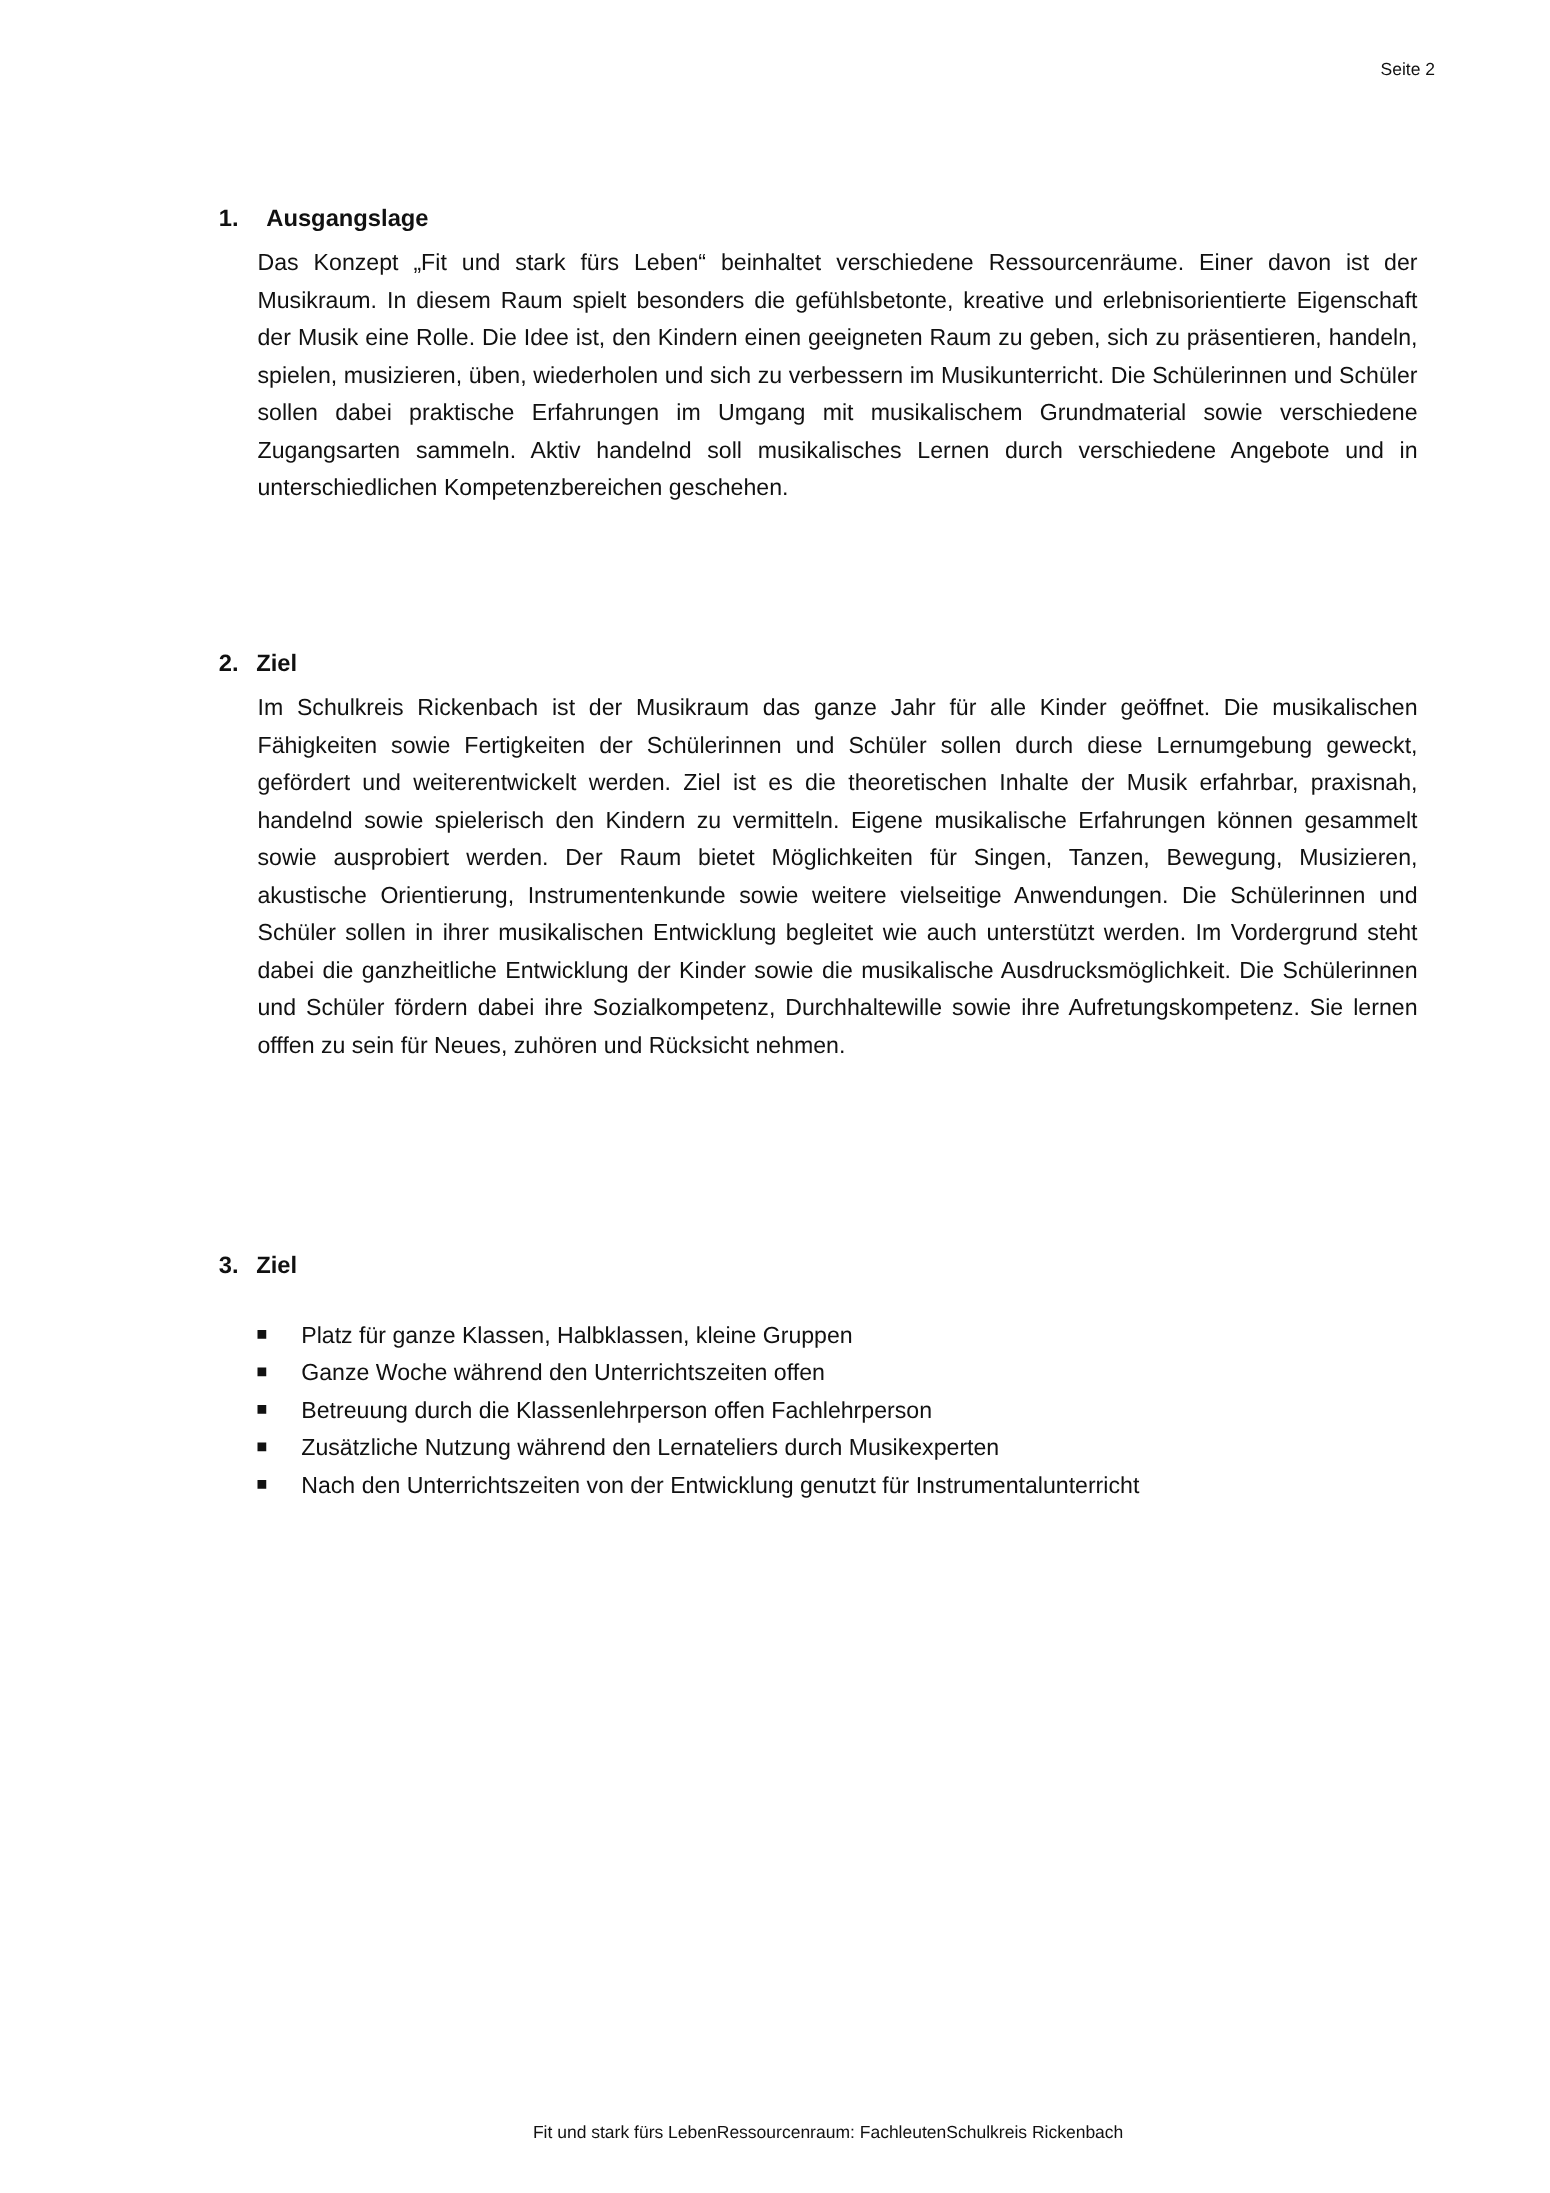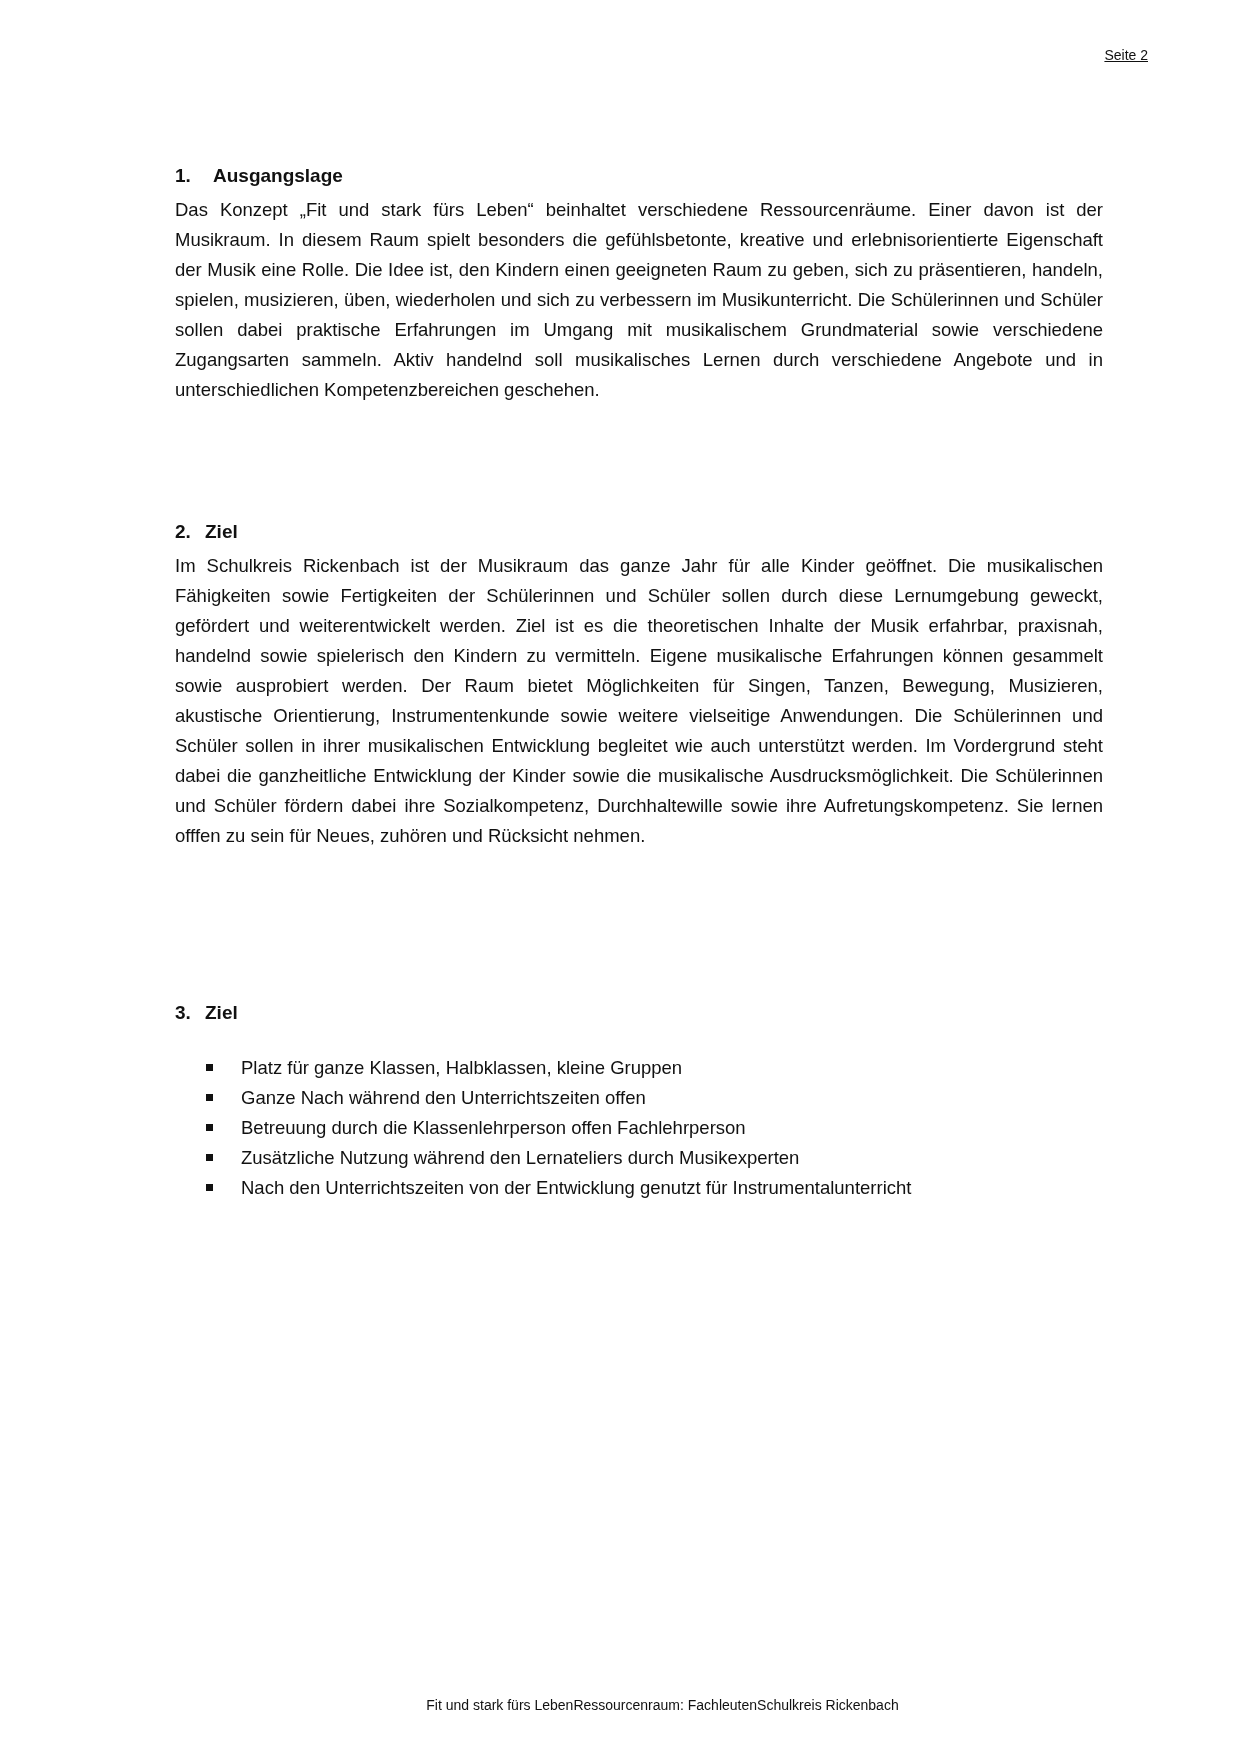--- a/index.html
+++ b/index.html
@@ -1,23 +1,23 @@
 <!DOCTYPE html>
 <html><head>
 <meta charset="utf-8">
 <style>
   html, body { margin: 0; padding: 0; background: #ffffff; }
   body { width: 1240px; height: 1754px; position: relative; overflow: hidden;
          font-family: "Liberation Sans", "DejaVu Sans", sans-serif; color: #111; }
-  .page-number { position: absolute; top: 47px; right: 92px; font-size: 14px; text-decoration: underline; }
+  .page-number { position: absolute; top: 47px; right: 92px; font-size: 14px; }
   .section { position: absolute; left: 175px; width: 960px; }
   .heading { display: flex; font-weight: bold; font-size: 19px; line-height: 26px; }
   .heading .num { width: 38px; }
   .heading.tight .num { width: 30px; }
-  .body-text { margin-top: 6px; font-size: 18.5px; line-height: 30px;
+  .body-text { margin-left: 31px; margin-top: 6px; font-size: 18.5px; line-height: 30px;
                text-align: justify; width: 928px; }
   .body-text p { margin: 0; }
   .facts-list { list-style: none; margin: 27px 0 0 31px; padding: 0; }
   .facts-list li { display: flex; align-items: baseline; font-size: 18.5px; line-height: 30px; }
   .bullet { width: 7px; height: 7px; background: #111; display: inline-block; margin-right: 28px; position: relative; top: -3px; flex: 0 0 7px; }
   .footer { position: absolute; top: 1697px; left: 175px; width: 975px; font-size: 14px; display: flex; justify-content: center; }
 </style>
 </head>
 <body>
 
@@ -48,21 +48,21 @@
     <span class="num">3.</span>
     <span>Ziel</span>
   </div>
   <ul class="facts-list">
     <li>
         <span class="bullet"></span>
         <span>Platz für ganze Klassen, Halbklassen, kleine Gruppen</span>
       </li>
     <li>
         <span class="bullet"></span>
-        <span>Ganze Nach während den Unterrichtszeiten offen</span>
+        <span>Ganze Woche während den Unterrichtszeiten offen</span>
       </li>
     <li>
         <span class="bullet"></span>
         <span>Betreuung durch die Klassenlehrperson offen Fachlehrperson</span>
       </li>
     <li>
         <span class="bullet"></span>
         <span>Zusätzliche Nutzung während den Lernateliers durch Musikexperten</span>
       </li>
     <li>

